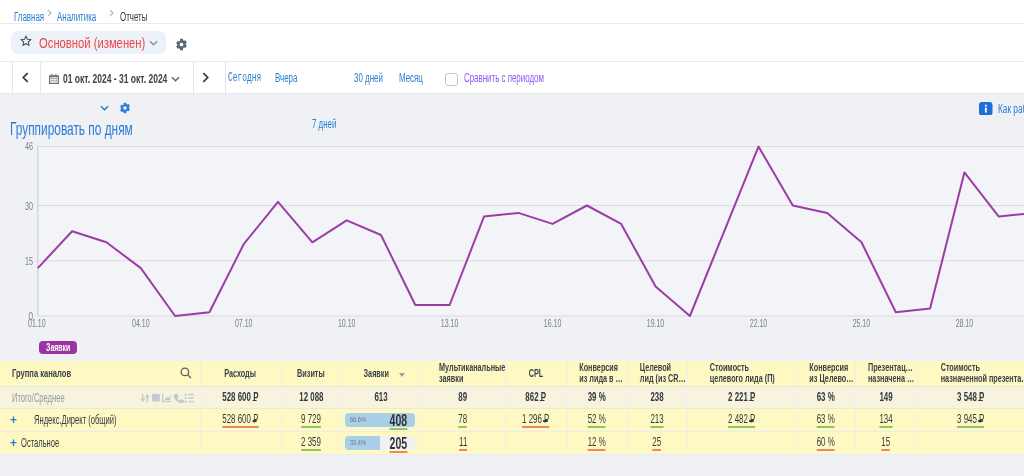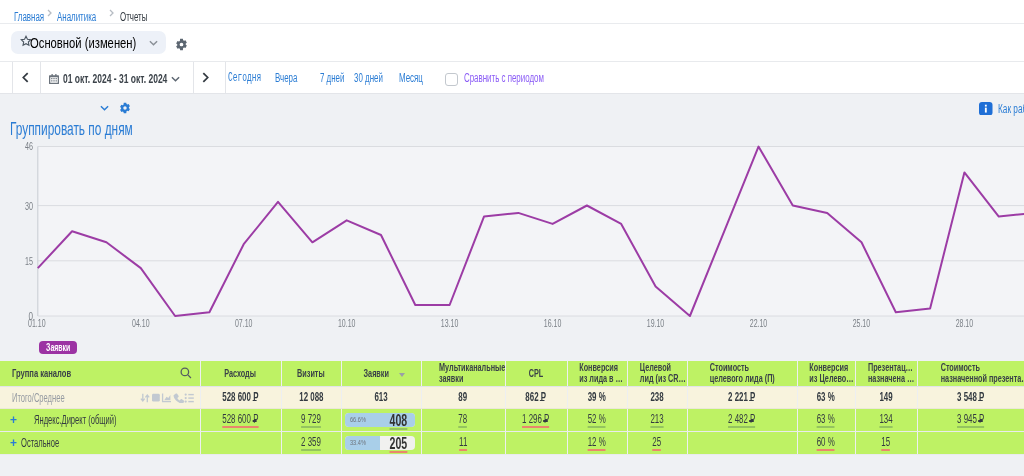--- a/index.html
+++ b/index.html
@@ -12,21 +12,21 @@
   #bc { left:0; top:0; width:1024px; height:24px; background:#fff; border-bottom:1px solid #e9ebee; font-size:12px; }
   #bc span { position:absolute; top:5px; }
   
   #row2 { left:0; top:24px; width:1024px; height:37px; background:#fff; }
   #pill { position:absolute; left:11px; top:7px; width:155px; height:23px; background:#edf1f8; border-radius:7px; }
   
   #tb { left:0; top:61px; width:1024px; height:33px; background:#fff; border-top:1px solid #e8eaed; border-bottom:1px solid #e3e5e9; }
   .vline { position:absolute; top:0; bottom:0; width:1px; background:#e3e5e9; }
   #tb .lnk { position:absolute; top:9px; font-size:12px; color:#2a7cd4; }
   
-  table { position:absolute; left:0; top:361px; width:1024px; border-collapse:collapse; table-layout:fixed; background:#bef264; font-size:12px; }
+  table { position:absolute; left:0; top:361px; width:1024px; border-collapse:collapse; table-layout:fixed; background:#fef9c3; font-size:12px; }
   th, td { border-right:1px solid #edeff1; border-bottom:1px solid #e9ebee; text-align:center; padding:0; font-weight:normal; overflow:hidden; white-space:nowrap; position:relative; }
   th { font-size:11px; font-weight:bold; color:#3a4148; height:25px; border-bottom:1px solid #e2e4e8; }
   th .txc { line-height:11.7px; text-align:left; }
   tr.itogo td { background:#f8f3dd; font-weight:bold; height:22px; border-bottom:1px solid #ebe8d8; }
   tr.r td { height:23px; }
   .gray { color:#969ba2; font-weight:normal; }
   .un-g { display:inline-block; border-bottom:2px solid #94c45f; padding-bottom:1px; line-height:12px;}
   .un-r { display:inline-block; border-bottom:2px solid #e9876c; padding-bottom:1px; line-height:12px;}
   .plus { position:absolute; left:10px; top:4px; color:#2a7cd4; font-weight:bold; font-size:12px; }
   .bar { position:absolute; left:3.5px; top:4.5px; width:69.5px; height:13.5px; background:#f1f1ef; border-radius:4px; font-size:8px; color:#6d737a; }
@@ -54,21 +54,21 @@
     <span style="left:120px;">
       <span class="tx">Отчеты</span>
     </span>
   </div>
 
   <div class="abs" id="row2">
     <div id="pill"></div>
     <svg style="position:absolute;left:20px;top:11px;" width="12" height="12" viewBox="0 0 24 24" fill="none" stroke="#4a5560" stroke-width="2.2">
       <path d="M12 2.5l2.9 6 6.6.9-4.8 4.6 1.2 6.5L12 17.4 6.1 20.5l1.2-6.5L2.5 9.4l6.6-.9z"></path>
     </svg>
-    <span style="position:absolute;left:30px;top:10px;font-size:15px;color:#000000;"><span class="tx" style="transform:scaleX(.75);">Основной (изменен)</span></span>
+    <span style="position:absolute;left:39px;top:10px;font-size:15px;color:#ef4444;"><span class="tx" style="transform:scaleX(.75);">Основной (изменен)</span></span>
     <svg style="position:absolute;left:149px;top:16px;" width="9" height="6" viewBox="0 0 10 6" fill="none" stroke="#8a9097" stroke-width="1.6">
       <path d="M1 1l4 4 4-4"></path>
     </svg>
     <svg style="position:absolute;left:175px;top:14px;" width="13" height="13" viewBox="0 0 16 16" fill="#5c6671">
       <path d="M9.7 1l.3 1.7a5.6 5.6 0 0 1 1.2.7l1.7-.6 1.7 2.9-1.4 1.1a5.4 5.4 0 0 1 0 1.4l1.4 1.1-1.7 2.9-1.7-.6a5.6 5.6 0 0 1-1.2.7L9.7 15H6.3L6 13.3a5.6 5.6 0 0 1-1.2-.7l-1.7.6-1.7-2.9 1.4-1.1a5.4 5.4 0 0 1 0-1.4L1.4 6.7 3.1 3.8l1.7.6A5.6 5.6 0 0 1 6 3.7L6.3 1zM8 5.7A2.3 2.3 0 1 0 8 10.3 2.3 2.3 0 0 0 8 5.7z"></path>
     </svg>
   </div>
 
   <div class="abs" id="tb">
     <div class="vline" style="left:11.5px;"></div>
@@ -84,21 +84,21 @@
     <svg style="position:absolute;left:48.5px;top:11.5px;" width="10" height="10" viewBox="0 0 16 16" fill="#6b737c">
       <path d="M4 0h2v2h4V0h2v2h3a1 1 0 0 1 1 1v12a1 1 0 0 1-1 1H1a1 1 0 0 1-1-1V3a1 1 0 0 1 1-1h3zm-2 5v9h12V5z"></path>
       <path d="M3.5 6.5h2v2h-2zM7 6.5h2v2H7zM10.5 6.5h2v2h-2zM3.5 10h2v2h-2zM7 10h2v2H7zM10.5 10h2v2h-2z"></path>
     </svg>
     <span style="position:absolute;left:63px;top:9px;font-size:13px;font-weight:bold;color:#3c434a;"><span class="tx" style="transform:scaleX(.655);">01 окт. 2024 - 31 окт. 2024</span></span>
     <svg style="position:absolute;left:171px;top:14px;" width="9" height="6" viewBox="0 0 10 6" fill="none" stroke="#5c6671" stroke-width="1.6">
       <path d="M1 1l4 4 4-4"></path>
     </svg>
     <span class="lnk" style="left:228px;font-family:Liberation Mono, monospace;"><span class="tx">Сегодня</span></span>
     <span class="lnk" style="left:274.5px;"><span class="tx">Вчера</span></span>
-    <span class="lnk" style="left:320px;"><span class="tx">7 дней</span></span>
+    <span class="lnk" style="left:312px;margin-top:46px;"><span class="tx">7 дней</span></span>
     <span class="lnk" style="left:354px;"><span class="tx">30 дней</span></span>
     <span class="lnk" style="left:399px;"><span class="tx">Месяц</span></span>
     <div style="position:absolute;left:445px;top:11px;width:13px;height:13px;border:1px solid #c3c8ce;border-radius:3px;background:#fff;"></div>
     <span style="position:absolute;left:463.5px;top:9px;font-size:12px;color:#8b5cf6;"><span class="tx">Сравнить с периодом</span></span>
   </div>
 
   <span class="abs blue" style="left:10px;top:119px;font-size:18px;"><span class="tx">Группировать по дням</span></span>
   <svg class="abs" style="left:100px;top:105px;" width="9" height="6" viewBox="0 0 10 6" fill="none" stroke="#2a7cd4" stroke-width="1.6">
     <path d="M1 1l4 4 4-4"></path>
   </svg>

